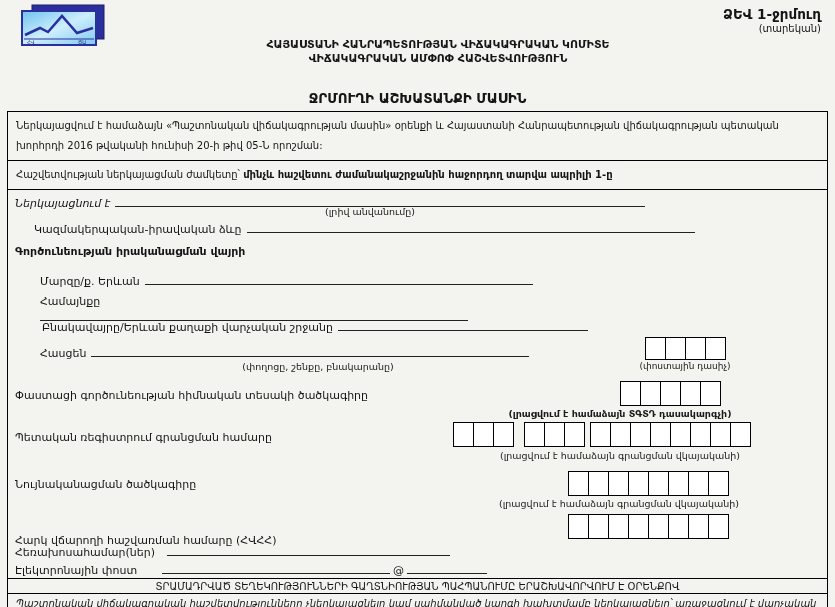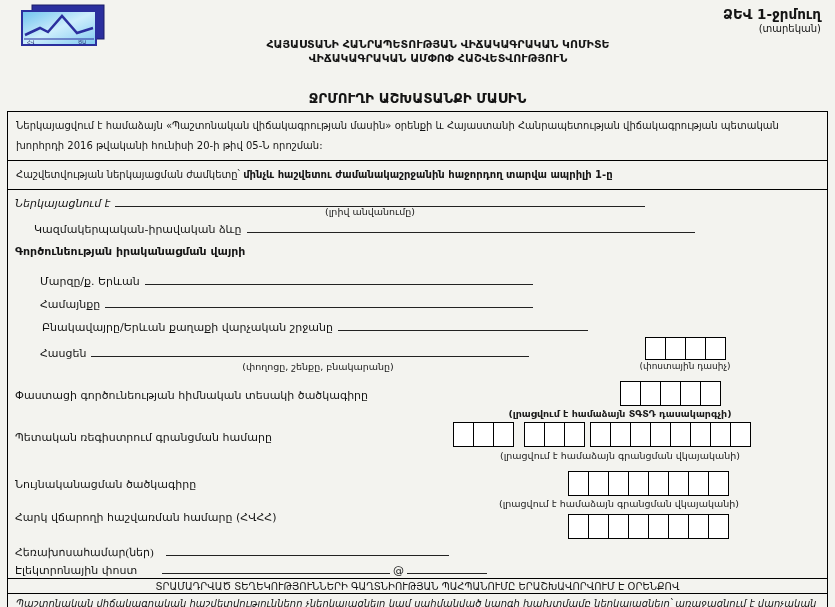--- a/index.html
+++ b/index.html
@@ -101,21 +101,21 @@
 
     <div class="fline bold" style="top:55px;left:7px;">
       <span>Գործունեության իրականացման վայրի</span>
     </div>
 
     <div class="fline" style="top:82px;left:32px;">
       <span class="lbl">Մարզը/ք. Երևան</span>
       <span class="uline" style="width:388px;"></span>
     </div>
 
-    <div class="fline" style="top:105px;left:32px;">
+    <div class="fline" style="top:105px;left:32px;flex-direction:column;">
       <span class="lbl">Համայնքը</span>
       <span class="uline" style="width:428px;"></span>
     </div>
 
     <div class="fline" style="top:128px;left:34px;">
       <span class="lbl">Բնակավայրը/Երևան քաղաքի վարչական շրջանը</span>
       <span class="uline" style="width:250px;"></span>
     </div>
 
     <div class="fline" style="top:154px;left:32px;">
@@ -176,36 +176,36 @@
         <div class="cell"></div>
         <div class="cell"></div>
         <div class="cell"></div>
         <div class="cell"></div>
         <div class="cell"></div>
         <div class="cell"></div>
         <div class="cell"></div>
       </div>
     <div class="hint" style="top:308px;left:490px;width:242px;">(լրացվում է համաձայն գրանցման վկայականի)</div>
 
-    <div class="fline" style="top:321px;left:7px;">
+    <div class="fline" style="top:344px;left:7px;">
       <span>Հարկ վճարողի հաշվառման համարը (ՀՎՀՀ)</span>
     </div>
     <div class="cells tall" style="top:324px;left:560px;">
         <div class="cell"></div>
         <div class="cell"></div>
         <div class="cell"></div>
         <div class="cell"></div>
         <div class="cell"></div>
         <div class="cell"></div>
         <div class="cell"></div>
         <div class="cell"></div>
       </div>
 
     <div class="fline" style="top:353px;left:7px;">
-      <span class="lbl" style="margin-right:12px;font-family:Liberation Serif, serif;">Հեռախոսահամար(ներ)</span>
+      <span class="lbl" style="margin-right:12px;">Հեռախոսահամար(ներ)</span>
       <span class="uline" style="width:283px;"></span>
     </div>
 
     <div class="fline" style="top:371px;left:7px;">
       <span class="lbl" style="margin-right:25px;">Էլեկտրոնային փոստ</span>
       <span class="uline" style="width:228px;"></span>
       <span class="at">@</span>
       <span class="uline" style="width:80px;"></span>
     </div>
 

